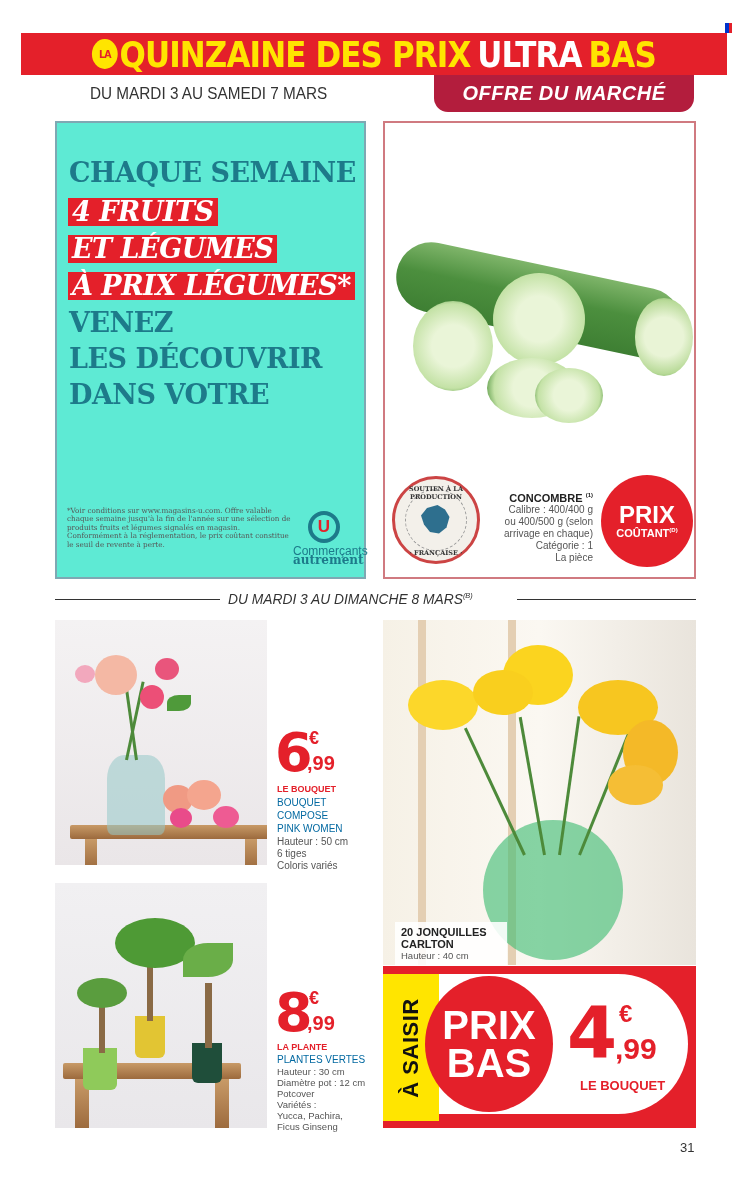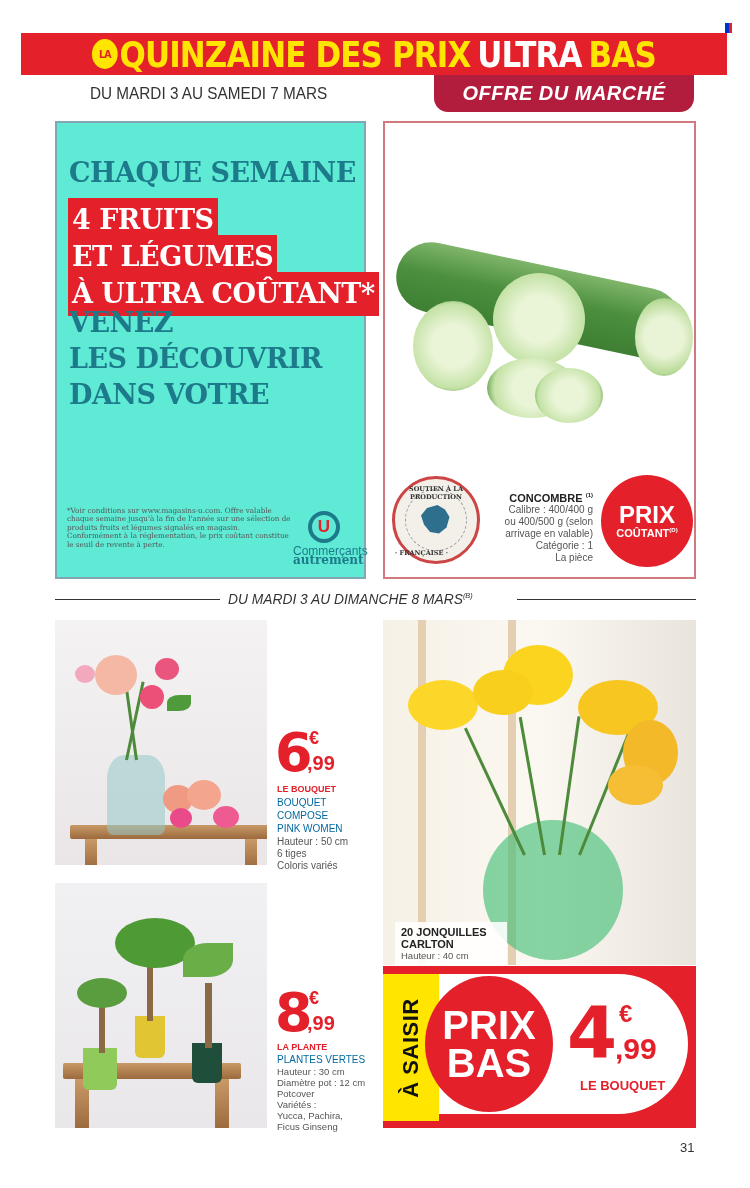--- a/index.html
+++ b/index.html
@@ -11,33 +11,33 @@
   .banner-title { font-family: "DejaVu Sans", sans-serif; font-weight: bold; font-size: 36px; letter-spacing: -1px; color: #ffe500; white-space: nowrap; transform: scaleX(0.86); transform-origin: center; display: flex; align-items: center; }
   .banner-title .white { color: #ffffff; margin: 0 8px; }
   .la-badge { width: 30px; height: 30px; border-radius: 50%; background: #ffe500; color: #e4202a; font-size: 11px; font-weight: bold; display: flex; align-items: center; justify-content: center; margin-right: 2px; }
   .corner-mark { left: 725px; top: 23px; width: 7px; height: 10px; background: linear-gradient(90deg,#0033cc 50%,#e4202a 50%); }
   .date-top { left: 90px; top: 84px; font-size: 17px; color: #333; transform: scaleX(0.9); transform-origin: left; white-space: nowrap; }
   .offre-tab { left: 434px; top: 75px; width: 260px; height: 37px; background: #b31d3d; border-radius: 0 0 14px 14px; color: #fff; font-weight: bold; font-size: 20px; display: flex; align-items: center; justify-content: center; letter-spacing: 0.5px; font-style: italic; }
 
   
   .promo-box { left: 55px; top: 121px; width: 311px; height: 458px; border: 2px solid #7fa8b3; background: #5eead4; }
   .promo-line { position: absolute; left: 12px; font-family: "DejaVu Serif", serif; font-weight: bold; font-size: 27px; color: #1d7a8a; white-space: nowrap; letter-spacing: -0.5px; }
-  .promo-line.red { background: #e4202a; color: #fff; padding: 8px 4px; left: 11px; line-height: 28px; }
+  .promo-line.red { background: #e4202a; color: #fff; padding: 0 4px; left: 11px; line-height: 28px; font-style: italic; }
   .disclaimer { position: absolute; left: 10px; top: 46px; width: 225px; font-family: "DejaVu Serif", serif; font-size: 7.2px; line-height: 8.4px; color: #555; }
   .u-logo { position: absolute; left: 251px; top: 388px; width: 32px; height: 32px; border-radius: 50%; border: 4px solid #1d7a8a; display: flex; align-items: center; justify-content: center; color: #e4202a; font-weight: bold; font-size: 17px; }
   .u-caption { position: absolute; left: 236px; top: 424px; width: 64px; text-align: center; font-size: 12px; line-height: 9px; color: #1d7a8a; }
   .u-caption b { display: block; font-family: "DejaVu Serif", serif; }
 
   
   .cuc-box { left: 383px; top: 121px; width: 313px; height: 458px; border: 2px solid #d07a80; background: #fff; overflow: hidden; }
   .seal { position: absolute; left: 7px; top: 353px; width: 88px; height: 88px; border-radius: 50%; border: 3px solid #c44; background: #f3f0ea; }
   .seal-inner { position: absolute; left: 10px; top: 10px; width: 62px; height: 62px; border-radius: 50%; border: 1px dashed #999; }
   .seal-map { position: absolute; left: 26px; top: 26px; width: 30px; height: 30px; background: #2e6f8e; clip-path: polygon(20% 10%,55% 0%,80% 15%,95% 40%,85% 75%,60% 95%,30% 90%,10% 65%,0% 35%); }
   .seal-text-top { position: absolute; left: 0; top: 6px; width: 82px; text-align: center; font-family: "DejaVu Serif", serif; font-size: 6.5px; font-weight: bold; color: #333; }
-  .seal-text-bot { position: absolute; left: 0; top: 70px; width: 82px; text-align: left; font-family: "DejaVu Serif", serif; font-size: 6.5px; font-weight: bold; color: #333; }
+  .seal-text-bot { position: absolute; left: 0; top: 70px; width: 82px; text-align: center; font-family: "DejaVu Serif", serif; font-size: 6.5px; font-weight: bold; color: #333; }
   .cuc-info { position: absolute; left: 98px; top: 366px; width: 110px; text-align: right; font-size: 10px; line-height: 12px; color: #555; }
   .cuc-info .name { font-weight: bold; color: #222; font-size: 11px; }
   .cuc-info sup { font-size: 6px; }
   .prix-cout { position: absolute; left: 216px; top: 352px; width: 92px; height: 92px; border-radius: 50%; background: #e4202a; color: #fff; display: flex; flex-direction: column; align-items: center; justify-content: center; font-weight: bold; }
   .prix-cout .big { font-size: 24px; line-height: 24px; }
   .prix-cout .small { font-size: 11px; }
   .prix-cout sup { font-size: 6px; }
 
   
   .cuc-long { position: absolute; left: 12px; top: 112px; width: 290px; height: 70px; border-radius: 35px; background: linear-gradient(180deg,#7fb56a 0%,#4c8f3e 45%,#3e7f33 100%); transform: rotate(12deg); transform-origin: left center; }
@@ -98,21 +98,21 @@
     <span>BAS</span>
   </div>
 </div>
 <div class="abs date-top">DU MARDI 3 AU SAMEDI 7 MARS</div>
 <div class="abs offre-tab">OFFRE DU MARCHÉ</div>
 
 <div class="abs promo-box">
   <div class="promo-line" style="top:34px">CHAQUE SEMAINE</div>
   <div class="promo-line red" style="top:75px">4 FRUITS</div>
   <div class="promo-line red" style="top:112px">ET LÉGUMES</div>
-  <div class="promo-line red" style="top:149px">À ULTRA COÛTANT*</div>
+  <div class="promo-line red" style="top:149px">À PRIX LÉGUMES*</div>
   <div class="promo-line" style="top:184px">VENEZ</div>
   <div class="promo-line" style="top:220px">LES DÉCOUVRIR</div>
   <div class="promo-line" style="top:256px">DANS VOTRE</div>
   <div class="disclaimer" style="top:384px">*Voir conditions sur www.magasins-u.com. Offre valable chaque semaine jusqu'à la fin de l'année sur une sélection de produits fruits et légumes signalés en magasin. Conformément à la réglementation, le prix coûtant constitue le seuil de revente à perte.</div>
   <div class="u-logo">
       <span>U</span>
     </div>
   <div class="u-caption">
     <span>Commerçants</span>
     <b>autrement</b>
@@ -131,21 +131,21 @@
   <div class="seal">
     <div class="seal-inner"></div>
     <div class="seal-map"></div>
     <div class="seal-text-top">SOUTIEN À LA PRODUCTION</div>
     <div class="seal-text-bot">· FRANÇAISE ·</div>
   </div>
   <div class="cuc-info">
     <div class="name"><span>CONCOMBRE</span> <sup>(1)</sup></div>
     <div>Calibre : 400/400 g</div>
     <div>ou 400/500 g (selon</div>
-    <div>arrivage en valable)</div>
+    <div>arrivage en chaque)</div>
     <div>Catégorie : 1</div>
     <div>La pièce</div>
   </div>
   <div class="prix-cout">
     <span class="big">PRIX</span>
     <span class="small"><span>COÛTANT</span><sup>(D)</sup></span>
   </div>
 </div>
 
 <div class="abs divider-line" style="left:55px;width:165px"></div>

